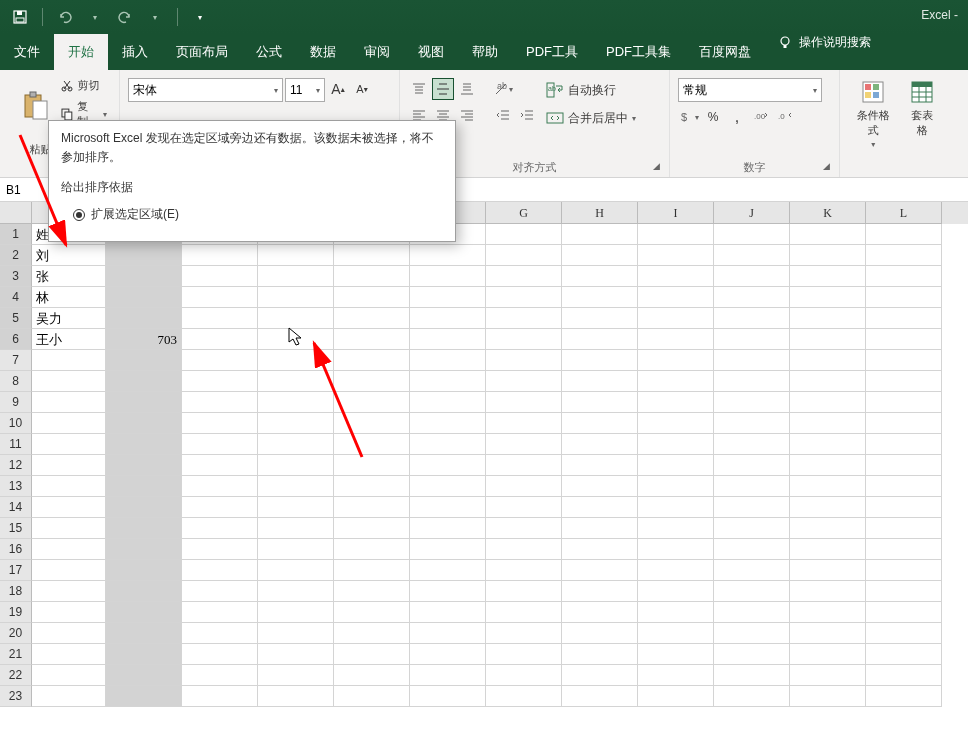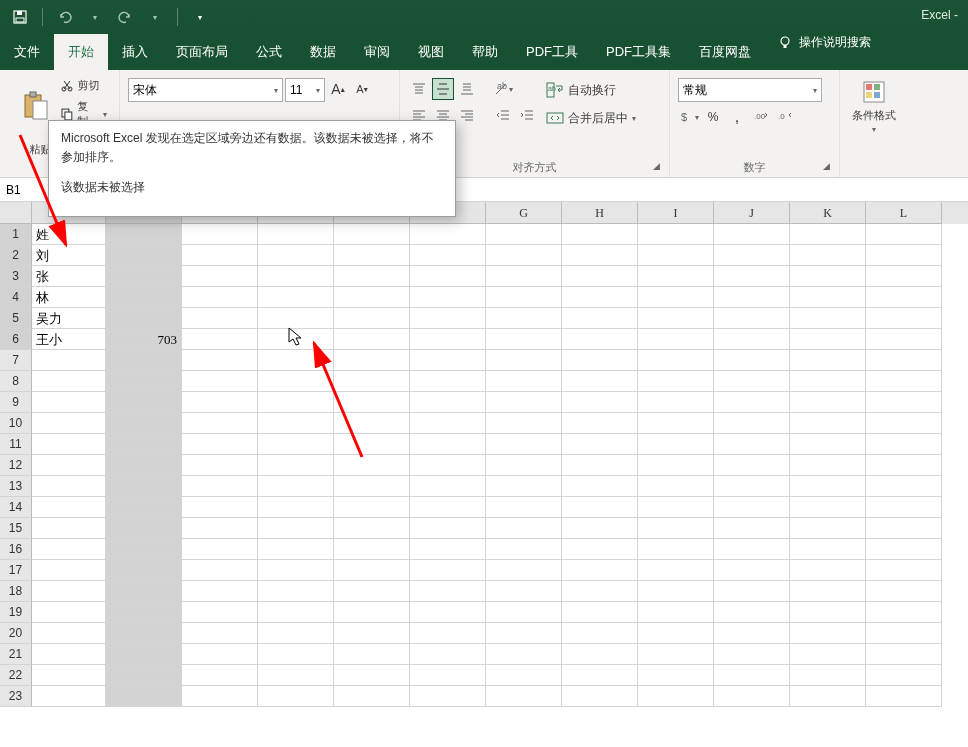--- a/index.html
+++ b/index.html
@@ -316,20 +316,28 @@
       <div class="style-grp">
         <svg width="28" height="28">
             <rect x="4" y="4" width="20" height="20" fill="#fff" stroke="#888"></rect>
             <rect x="6" y="6" width="6" height="6" fill="#e87474"></rect>
             <rect x="14" y="6" width="6" height="6" fill="#7db47d"></rect>
             <rect x="6" y="14" width="6" height="6" fill="#f1d274"></rect>
             <rect x="14" y="14" width="6" height="6" fill="#7da8d4"></rect>
           </svg>
         <div class="big-btn-label">条件格式</div>
         <span class="dd-arrow">▾</span>
+      </div>
+      <div class="style-grp">
+        <svg width="28" height="28">
+            <rect x="4" y="4" width="20" height="20" fill="#fff" stroke="#3a7a54"></rect>
+            <rect x="4" y="4" width="20" height="5" fill="#3a7a54"></rect>
+            <path d="M4 14h20M4 19h20M11 9v15M18 9v15" stroke="#3a7a54"></path>
+          </svg>
+        <div class="big-btn-label">套表格</div>
       </div>
     </div>
   </div>
 </div>
 
 <div class="namebox-bar">
   <div class="name-box">B1</div>
 </div>
 
 <div class="sheet-area" id="sheet" style="height:545px;">
@@ -695,21 +703,25 @@
         <div class="cell" style="width: 76px;"></div>
         <div class="cell" style="width: 76px;"></div>
         <div class="cell" style="width: 76px;"></div>
       </div>
     </div>
 </div>
 
 <div class="dialog">
   <div class="dlg-body">
     <div class="dlg-msg">Microsoft Excel 发现在选定区域旁边还有数据。该数据未被选择，将不参加排序。</div>
-    <div class="dlg-section">该数据未被选择</div>
+    <div class="dlg-section">给出排序依据</div>
+    <div class="dlg-radio">
+      <div class="radio-circ checked"></div>
+      <span>扩展选定区域(E)</span>
+    </div>
   </div>
 </div>
 
 <svg class="arrow1" style="left:10px;top:130px;" width="70" height="130">
   <defs>
       <marker id="ah1" markerWidth="10" markerHeight="10" refX="8" refY="3" orient="auto">
         <path d="M0,0 L0,6 L9,3 z" fill="#ff0000"></path>
       </marker>
     </defs>
   <path d="M10,5 L56,115" stroke="#ff0000" stroke-width="3" marker-end="url(#ah1)"></path>

